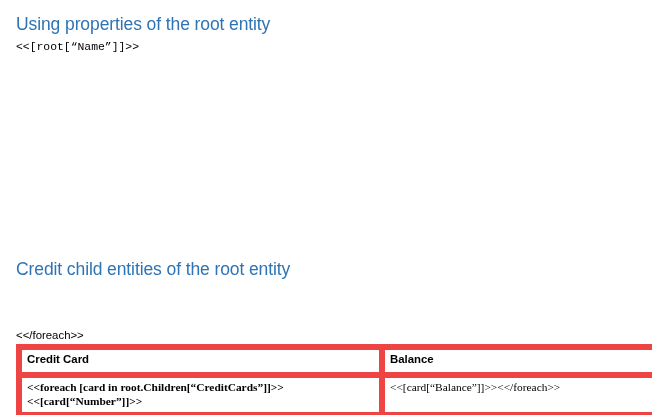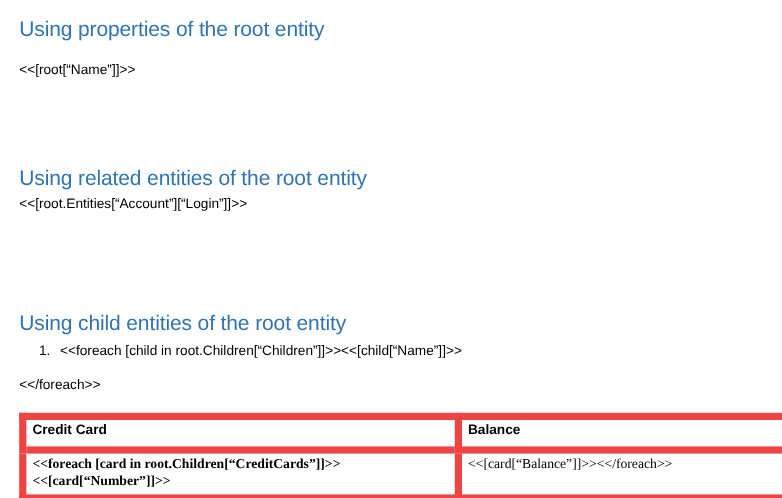--- a/index.html
+++ b/index.html
@@ -102,30 +102,25 @@
   .col-a { width: 348px; }
   .col-b { width: 275px; }
   .body-row td { height: 30px; }
 </style>
 </head>
 <body>
 
 <div class="doc">
 
   <div class="heading" style="top:14px;">Using properties of the root entity</div>
-  <div class="para" style="top:52px;">&lt;&lt;[root[“Name”]]&gt;&gt;</div>
+  <div class="para" style="top:40px;font-family:Liberation Mono, monospace;">&lt;&lt;[root[“Name”]]&gt;&gt;</div>
 
-  <div class="heading" style="top:138px;">Using related entities of the root entity</div>
-  <div class="para" style="top:163px;">&lt;&lt;[root.Entities[“Account”][“Login”]]&gt;&gt;</div>
 
-  <div class="heading" style="top:259px;">Using child entities of the root entity</div>
-  <div class="list-item" style="top:286px;">
-    <span class="list-marker">1.</span><span class="list-text">&lt;&lt;foreach [child in root.Children[“Children”]]&gt;&gt;&lt;&lt;[child[“Name”]]&gt;&gt;</span>
-  </div>
-  <div class="para" style="top:314px;text-align:center;">&lt;&lt;/foreach&gt;&gt;</div>
+  <div class="heading" style="top:259px;">Credit child entities of the root entity</div>
+  <div class="para" style="top:328px;text-align:center;">&lt;&lt;/foreach&gt;&gt;</div>
 
   <table class="tbl">
     <thead>
       <tr>
         <th class="col-a">Credit Card</th>
         <th class="col-b">Balance</th>
       </tr>
     </thead>
     <tbody>
       <tr class="body-row">

